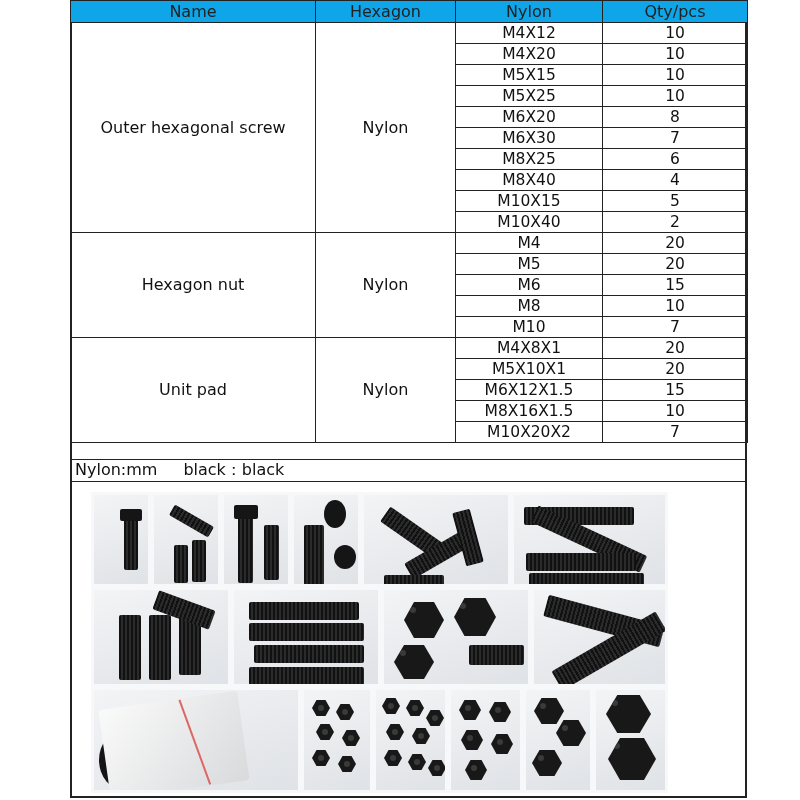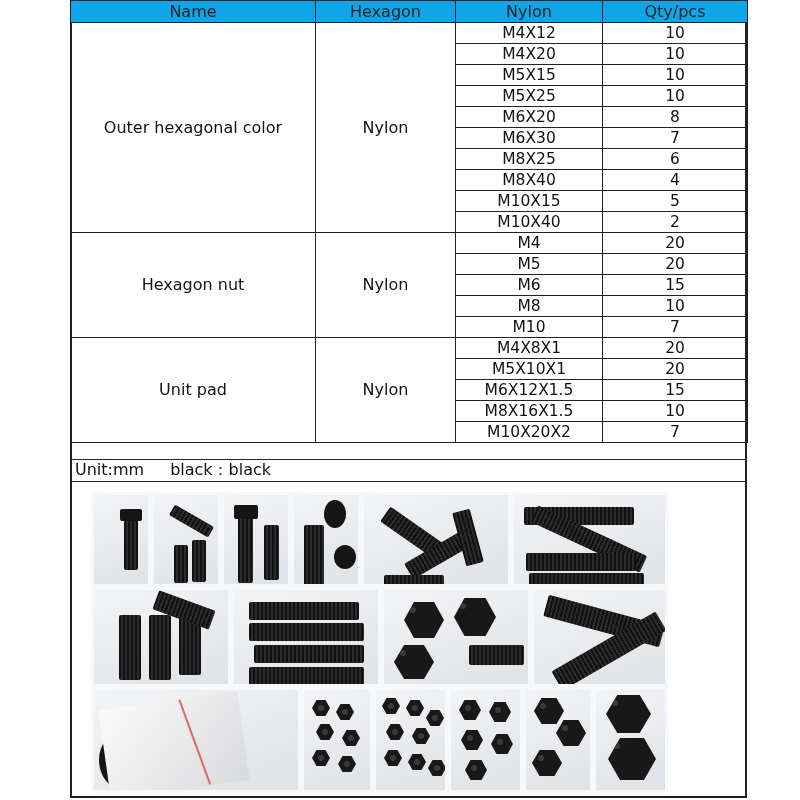--- a/index.html
+++ b/index.html
@@ -38,21 +38,21 @@
     <tr>
       <th>Name</th>
       <th>Hexagon</th>
       <th>Nylon</th>
       <th>Qty/pcs</th>
     </tr>
   </thead>
   <tbody>
 
     <tr>
-      <td class="group" rowspan="10">Outer hexagonal color</td>
+      <td class="group" rowspan="10">Outer hexagonal screw</td>
       <td class="group" rowspan="10">Nylon</td>
       <td>M4X12</td>
       <td>10</td>
     </tr>
     <tr>
         <td>M4X20</td>
         <td>10</td>
       </tr>
     <tr>
         <td>M5X15</td>
@@ -129,21 +129,21 @@
         <td>10</td>
       </tr>
     <tr>
         <td>M10X20X2</td>
         <td>7</td>
       </tr>
   </tbody>
 </table>
 
 <div class="unit-row">
-  <span>Unit:mm</span><span class="gap"></span><span>black：black</span>
+  <span>Nylon:mm</span><span class="gap"></span><span>black：black</span>
 </div>
 
 <div class="photo">
 
   <div class="tray-row" style="top:0;height:95px;">
     <div class="cell" style="width:60px">
       <div class="part thread" style="left:30px;top:20px;width:14px;height:55px;"></div>
       <div class="part" style="left:26px;top:14px;width:22px;height:12px;"></div>
     </div>
     <div class="cell" style="width:70px">

